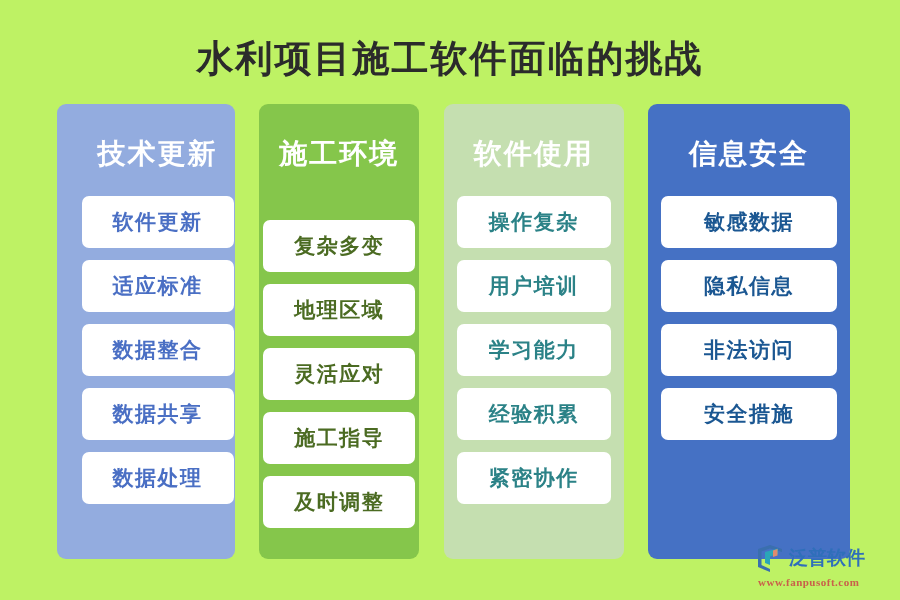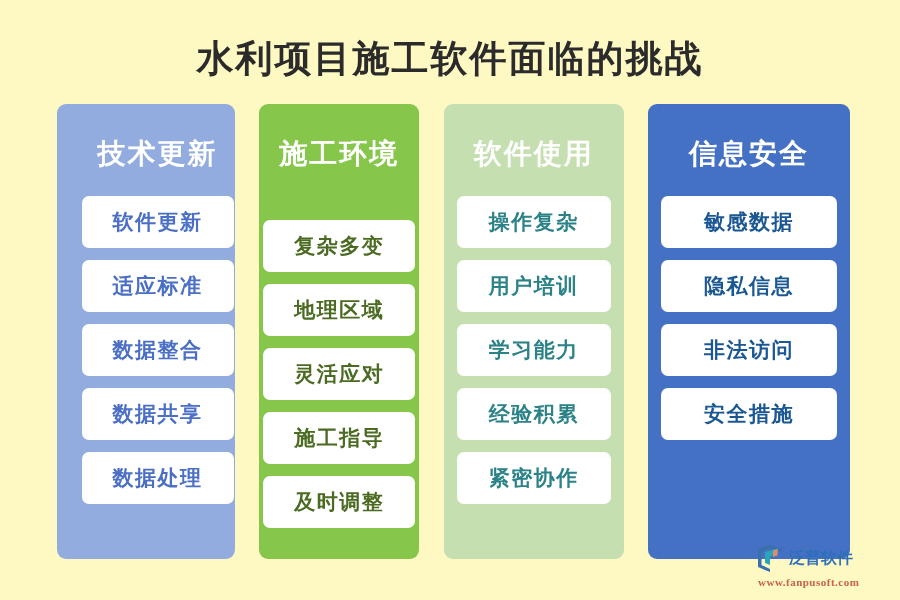--- a/index.html
+++ b/index.html
@@ -12,21 +12,21 @@
     background: #ffffff;
     font-family: "Liberation Serif", "DejaVu Serif", serif;
     overflow: hidden;
     position: relative;
   }
 
   #canvas {
     position: relative;
     width: 900px;
     height: 600px;
-    background: #fef9c3;
+    background: #bef264;
   }
 
   
   #page-title {
     position: absolute;
     left: 0;
     top: 36px;
     width: 900px;
     text-align: center;
     font-size: 37px;
@@ -123,21 +123,21 @@
     align-items: center;
     height: 32px;
   }
   #wm-mark {
     width: 30px;
     height: 30px;
     flex: 0 0 30px;
     margin-right: 3px;
   }
   #wm-name {
-    font-size: 16px;
+    font-size: 19px;
     font-weight: bold;
     color: #2f6fba;
     letter-spacing: 0px;
     line-height: 30px;
     white-space: nowrap;
     font-family: "Liberation Serif", "DejaVu Serif", serif;
   }
   #wm-url {
     font-size: 11px;
     font-weight: bold;

